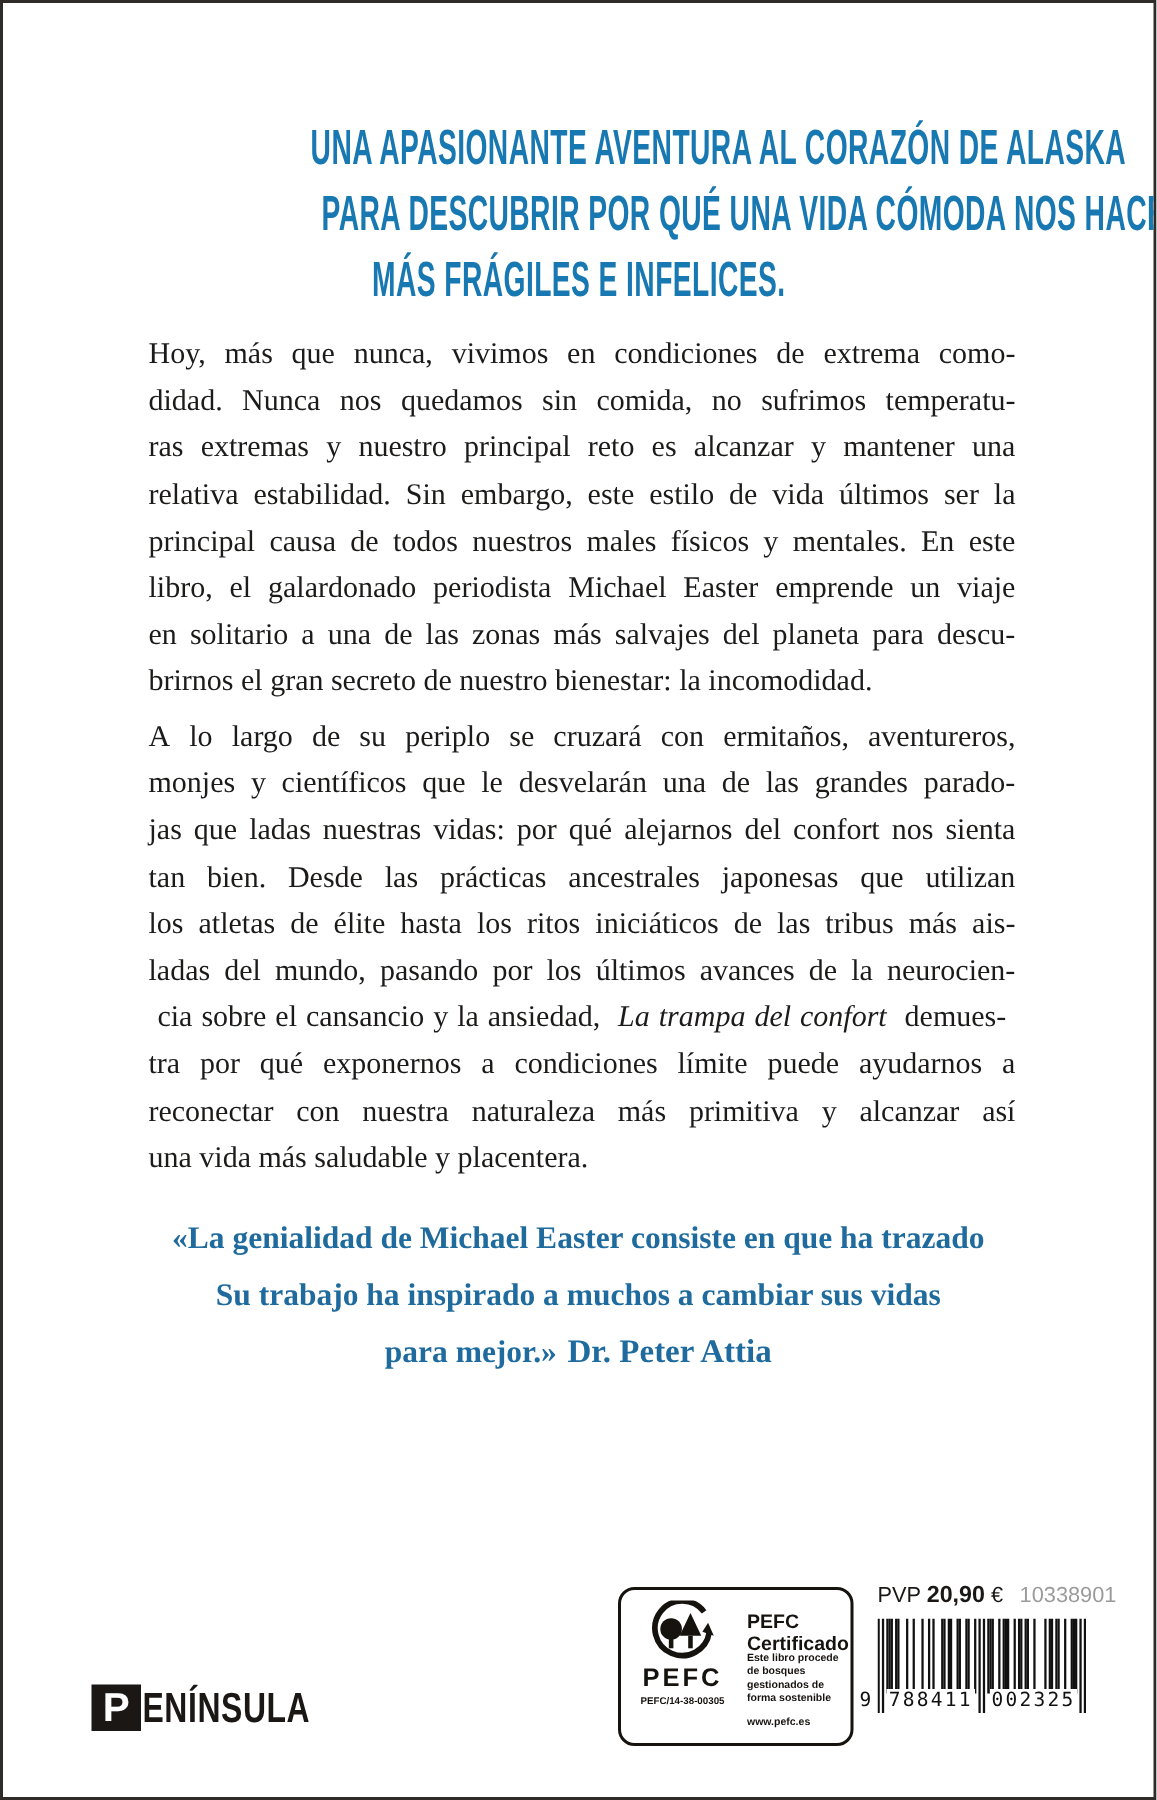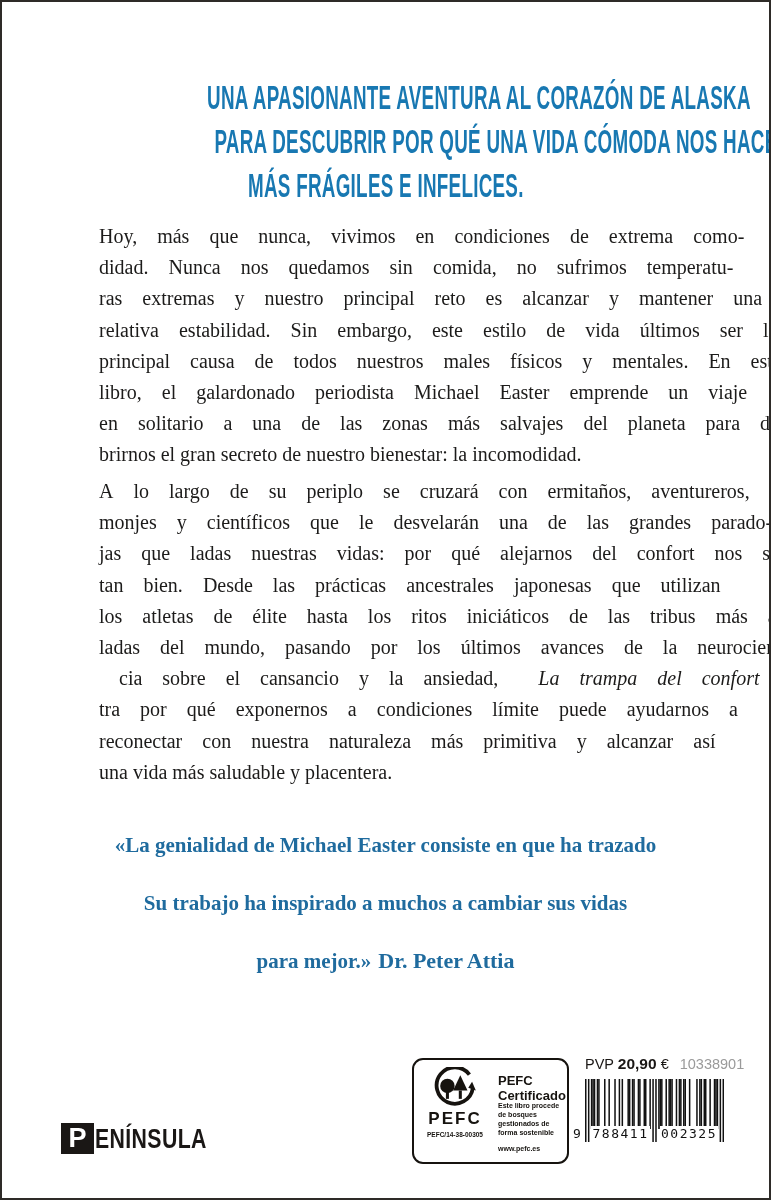--- a/index.html
+++ b/index.html
@@ -16,29 +16,29 @@
   .hline > span {
     display:inline-block; transform:scaleX(0.57); transform-origin:center;
     font-family:"Liberation Sans", sans-serif; font-weight:700; font-size:33px;
     letter-spacing:0.5px; color:var(--headline-blue,#1878b2);
   }
 
   
   .synopsis { position:absolute; left:97px; width:578px; font-size:20px; }
   #para1 { top:219px; } #para2 { top:474px; }
   .bline { height:31.2px; line-height:31.2px; white-space:nowrap; }
-  .jline { display:flex; justify-content:space-between; align-items:baseline;gap:20px; }
+  .jline { display:flex; justify-content:space-between; align-items:baseline; }
   .italic { font-style:italic; }
 
   
   .quote {
     position:absolute; top:805px; left:0; width:100%; text-align:center;
     font-weight:700; font-size:21px; color:var(--quote-blue,#1f6b9e);
   }
-  .qline { height:37.5px; line-height:37.5px;margin-top:20px; }
+  .qline { height:37.5px; line-height:37.5px; }
   .attrib { margin-left:0.32em; font-size:22px; }
 
   
   .publisher { position:absolute; left:59px; top:1120px; display:flex; align-items:center; height:32px; }
   .p-square {
     width:33px; height:31px; background:#1a1715; color:#ffffff;
     font-family:"Liberation Sans", sans-serif; font-weight:700; font-size:27px;
     display:flex; align-items:center; justify-content:center;
   }
   .p-rest {

